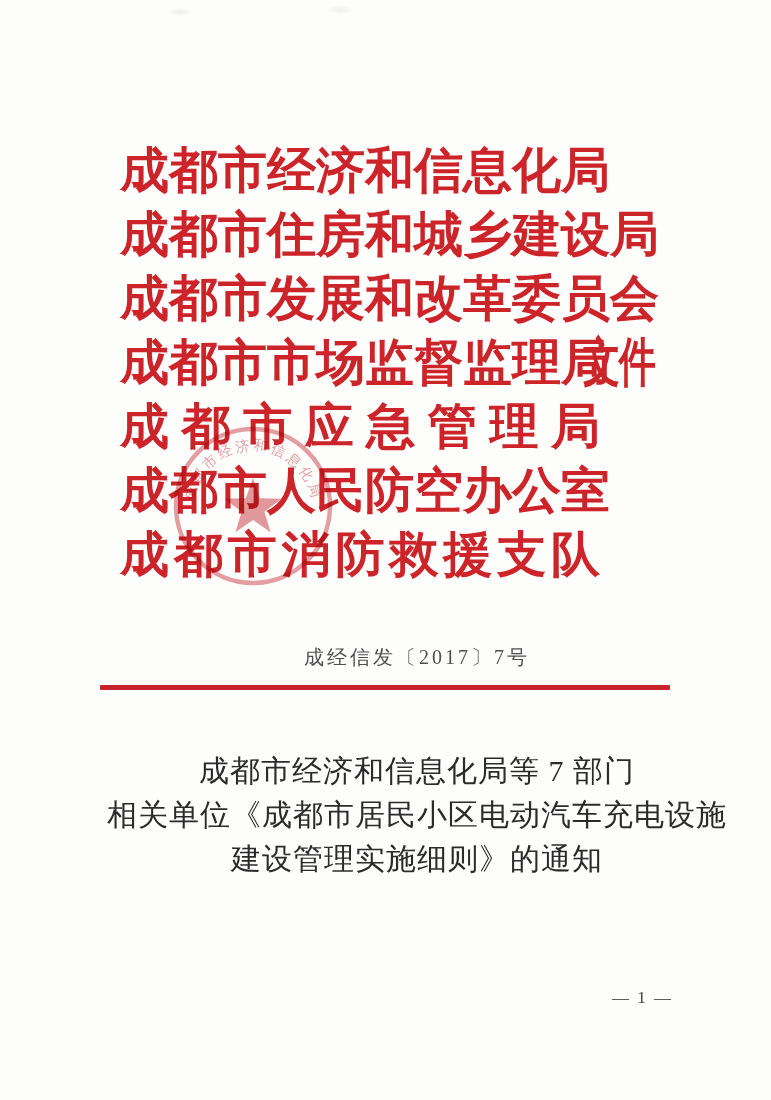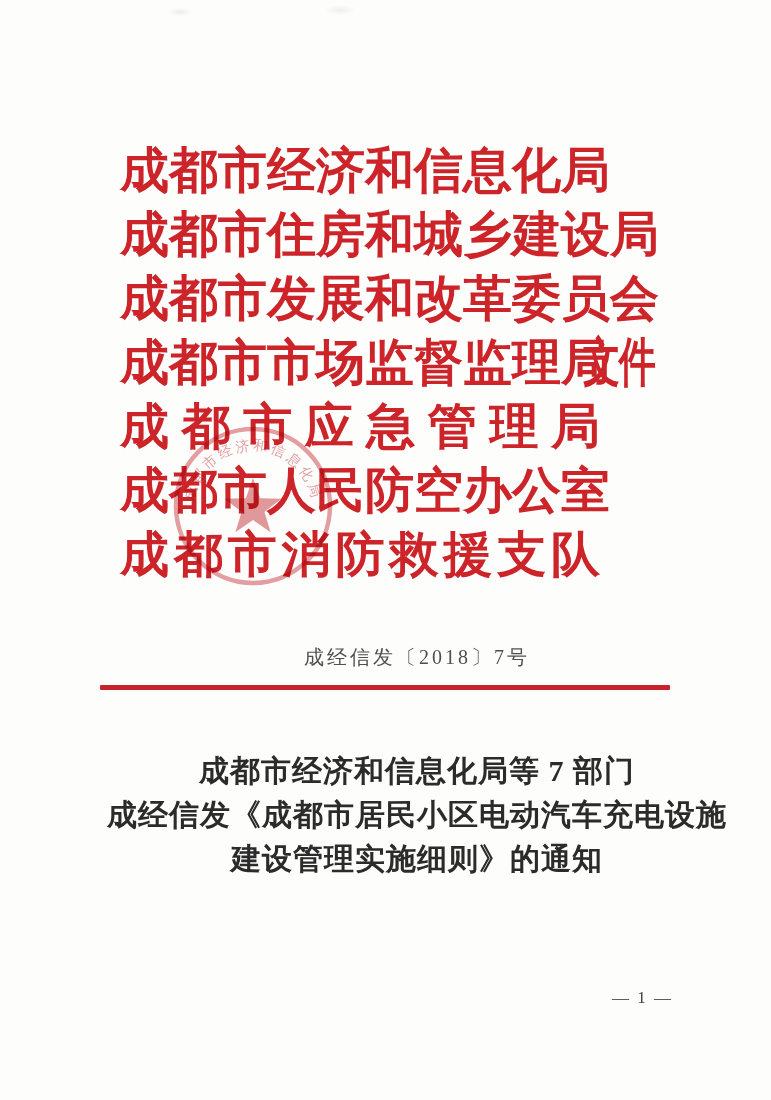--- a/index.html
+++ b/index.html
@@ -56,21 +56,21 @@
   }
   
   .red-line{
     position:absolute;left:100px;top:685px;width:570px;height:5px;
     background:var(--line-red);border-radius:1px;
   }
   
   .title-block{
     position:absolute;left:100px;top:749px;width:634px;
     text-align:center;color:var(--ink);
-    font-weight:bold;font-size:30px;line-height:44px;letter-spacing:1px;
+    font-weight:normal;font-size:30px;line-height:44px;letter-spacing:1px;
   }
   
   .body-block{
     position:absolute;left:104px;top:903px;width:570px;
     color:var(--body-ink);font-size:20px;line-height:41px;
   }
   .body-line{white-space:nowrap;letter-spacing:.5px;}
   
   .page-number{
     position:absolute;left:612px;top:988px;
@@ -187,27 +187,27 @@
     <defs>
       <path id="sealArc" d="M 29.5 112 A 60 60 0 1 1 140.5 112" fill="none"></path>
     </defs>
     <circle cx="85" cy="85" r="77" fill="none" stroke="#d4646a" stroke-width="4.5" opacity=".8"></circle>
     <polygon opacity=".85" fill="#d4646a" points="85,57 77.9,77.3 56.5,77.7 73.6,90.7 67.4,111.3 85,99 102.6,111.3 96.4,90.7 113.5,77.7 92.1,77.3"></polygon>
     <text font-size="14" fill="#d4646a" opacity=".8" letter-spacing="3" font-family="Liberation Serif, DejaVu Serif, serif">
       <textPath href="#sealArc" startOffset="50%" text-anchor="middle">成都市经济和信息化局</textPath>
     </text>
   </svg>
 
-  <div class="doc-number">成经信发〔2018〕7号</div>
+  <div class="doc-number">成经信发〔2017〕7号</div>
 
   <div class="red-line"></div>
 
   <div class="title-block">
     <div>成都市经济和信息化局等 7 部门</div>
-    <div>成经信发《成都市居民小区电动汽车充电设施</div>
+    <div>相关单位《成都市居民小区电动汽车充电设施</div>
     <div>建设管理实施细则》的通知</div>
   </div>
 
   <div class="body-block">
   </div>
 
   <div class="page-number">— 1 —</div>
 
 </div>
 

